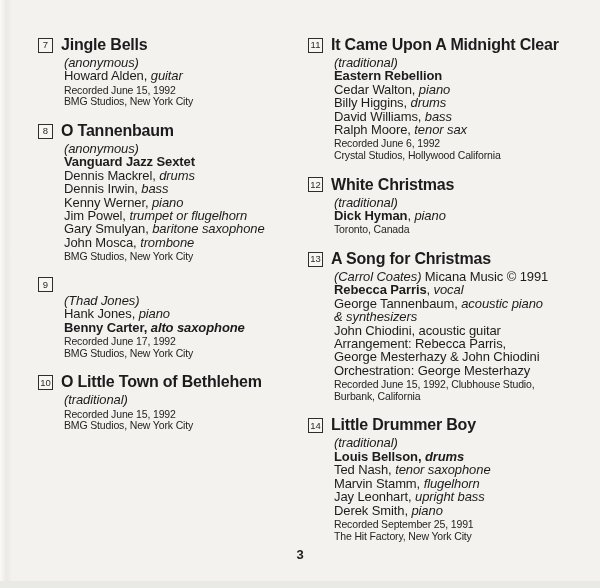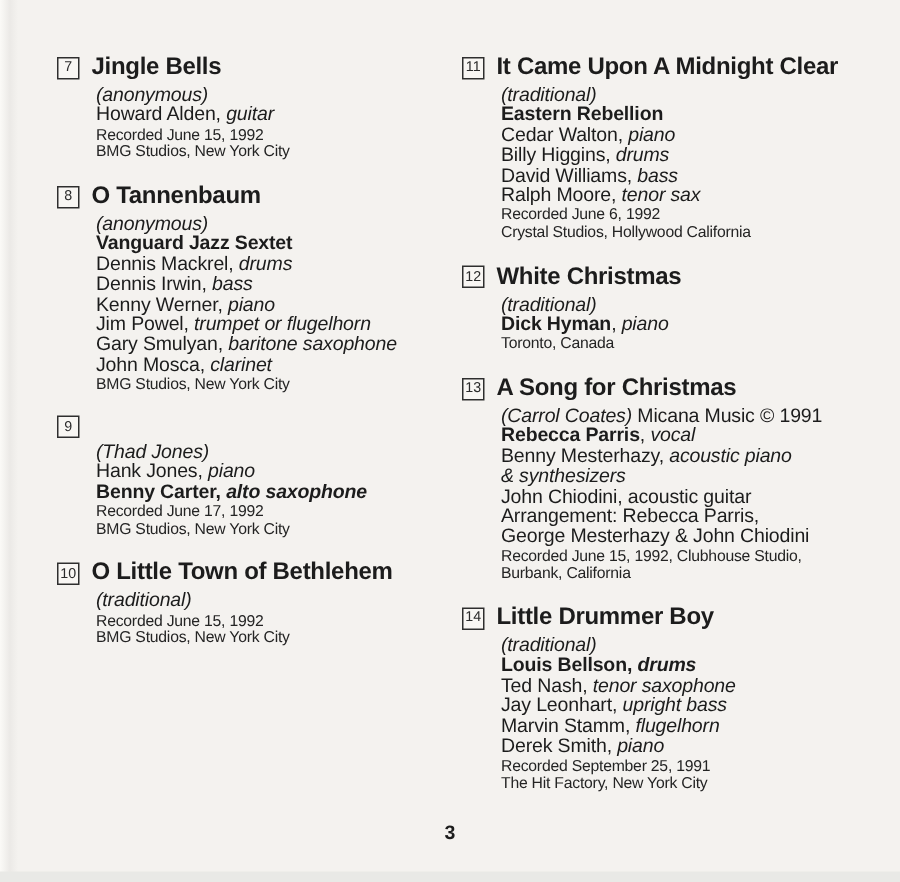--- a/index.html
+++ b/index.html
@@ -69,21 +69,21 @@
             <h2 class="title">O Tannenbaum</h2>
           </div>
           <div class="tbody">
             <p class="credit"><span class="i">(anonymous)</span></p>
             <p class="credit"><span class="b">Vanguard Jazz Sextet</span></p>
             <p class="credit"><span class="r">Dennis Mackrel, </span><span class="i">drums</span></p>
             <p class="credit"><span class="r">Dennis Irwin, </span><span class="i">bass</span></p>
             <p class="credit"><span class="r">Kenny Werner, </span><span class="i">piano</span></p>
             <p class="credit"><span class="r">Jim Powel, </span><span class="i">trumpet or flugelhorn</span></p>
             <p class="credit"><span class="r">Gary Smulyan, </span><span class="i">baritone saxophone</span></p>
-            <p class="credit"><span class="r">John Mosca, </span><span class="i">clarinet</span></p>
+            <p class="credit"><span class="r">John Mosca, </span><span class="i">trombone</span></p>
             <p class="note"><span class="r">BMG Studios, New York City</span></p>
           </div>
         </section>
         <section class="track">
           <div class="head">
             <span class="numbox">9</span>
           </div>
           <div class="tbody">
             <p class="credit"><span class="i">(Thad Jones)</span></p>
             <p class="credit"><span class="r">Hank Jones, </span><span class="i">piano</span></p>
@@ -133,40 +133,41 @@
           </div>
         </section>
         <section class="track">
           <div class="head">
             <span class="numbox">13</span>
             <h2 class="title">A Song for Christmas</h2>
           </div>
           <div class="tbody">
             <p class="credit"><span class="i">(Carrol Coates)</span><span class="r">  Micana Music © 1991</span></p>
             <p class="credit"><span class="b">Rebecca Parris</span><span class="r">, </span><span class="i">vocal</span></p>
-            <p class="credit"><span class="r">Benny Mesterhazy, </span><span class="i">acoustic piano</span></p>
+            <p class="credit"><span class="r">George Tannenbaum, </span><span class="i">acoustic piano</span></p>
             <p class="credit"><span class="i">&amp; synthesizers</span></p>
             <p class="credit"><span class="r">John Chiodini, acoustic guitar</span></p>
             <p class="credit"><span class="r">Arrangement: Rebecca Parris,</span></p>
             <p class="credit"><span class="r">George Mesterhazy &amp; John Chiodini</span></p>
+            <p class="credit"><span class="r">Orchestration: George Mesterhazy</span></p>
             <p class="note"><span class="r">Recorded June 15, 1992, Clubhouse Studio,</span></p>
             <p class="note"><span class="r">Burbank, California</span></p>
           </div>
         </section>
         <section class="track">
           <div class="head">
             <span class="numbox">14</span>
             <h2 class="title">Little Drummer Boy</h2>
           </div>
           <div class="tbody">
             <p class="credit"><span class="i">(traditional)</span></p>
             <p class="credit"><span class="b">Louis Bellson, </span><span class="bi">drums</span></p>
             <p class="credit"><span class="r">Ted Nash, </span><span class="i">tenor saxophone</span></p>
+            <p class="credit"><span class="r">Marvin Stamm, </span><span class="i">flugelhorn</span></p>
             <p class="credit"><span class="r">Jay Leonhart, </span><span class="i">upright bass</span></p>
-            <p class="credit"><span class="r">Marvin Stamm, </span><span class="i">flugelhorn</span></p>
             <p class="credit"><span class="r">Derek Smith, </span><span class="i">piano</span></p>
             <p class="note"><span class="r">Recorded September 25, 1991</span></p>
             <p class="note"><span class="r">The Hit Factory, New York City</span></p>
           </div>
         </section>
       </div>
   </div>
   <div class="page-number">3</div>
 </div>
 

